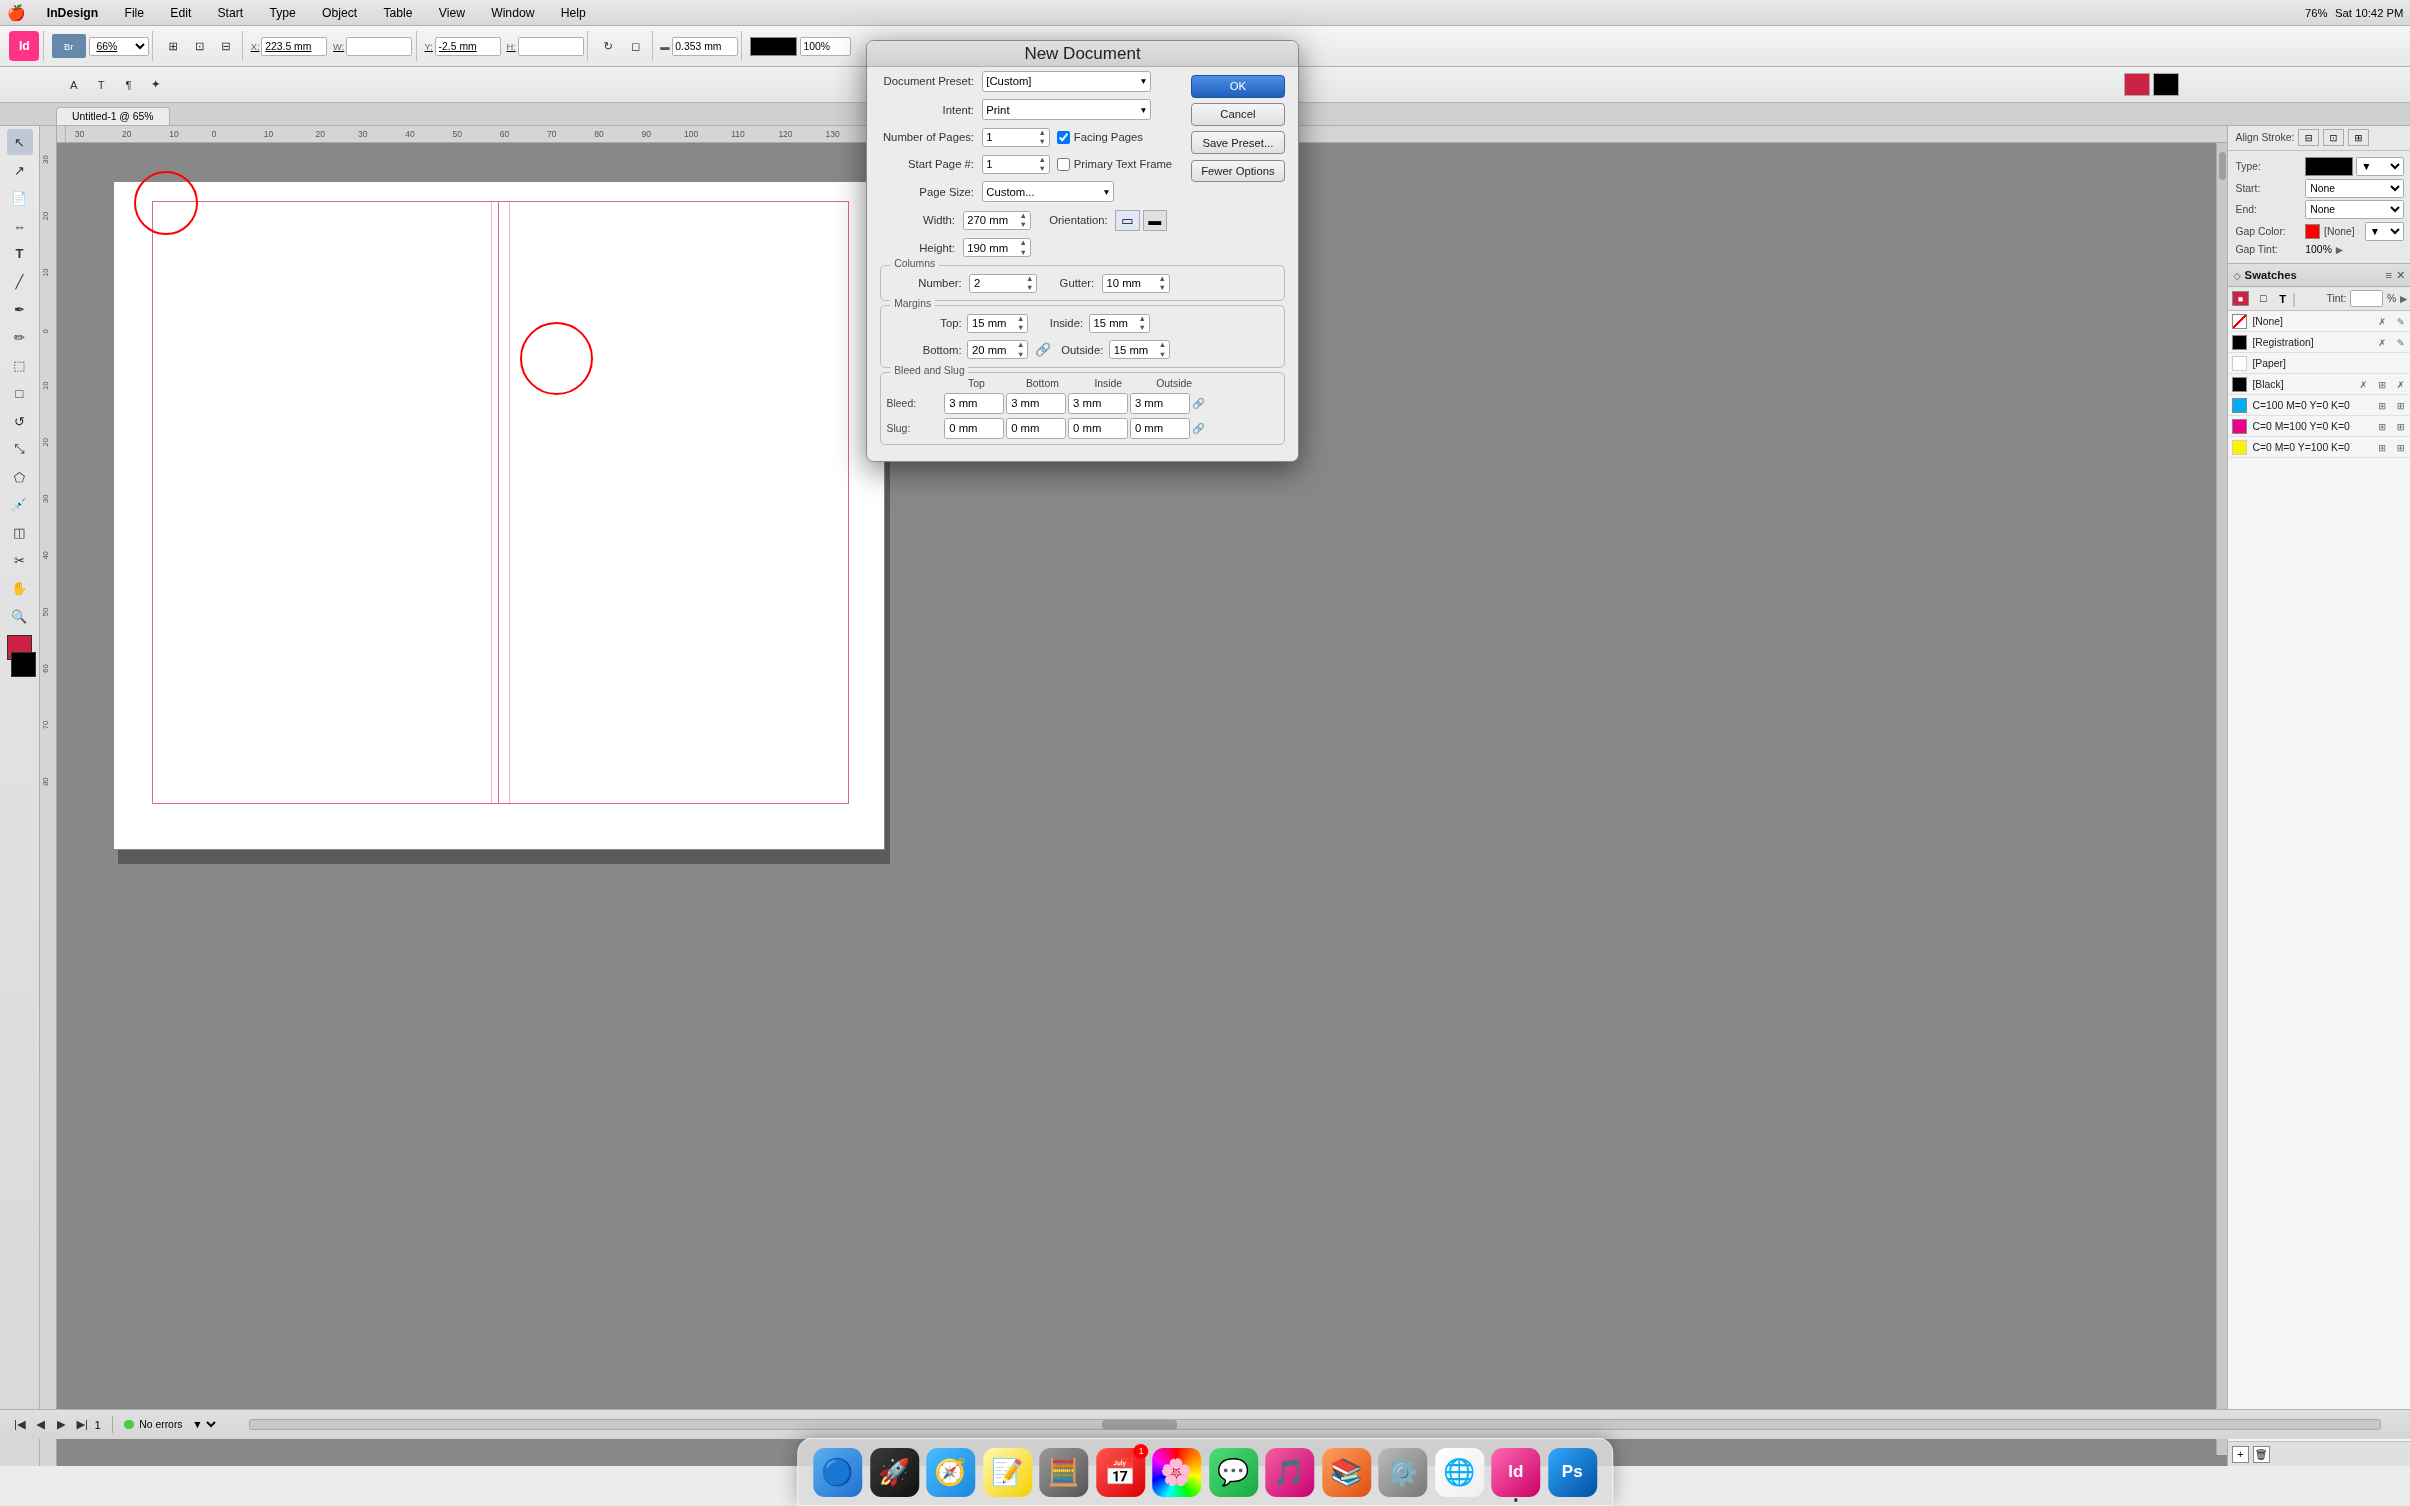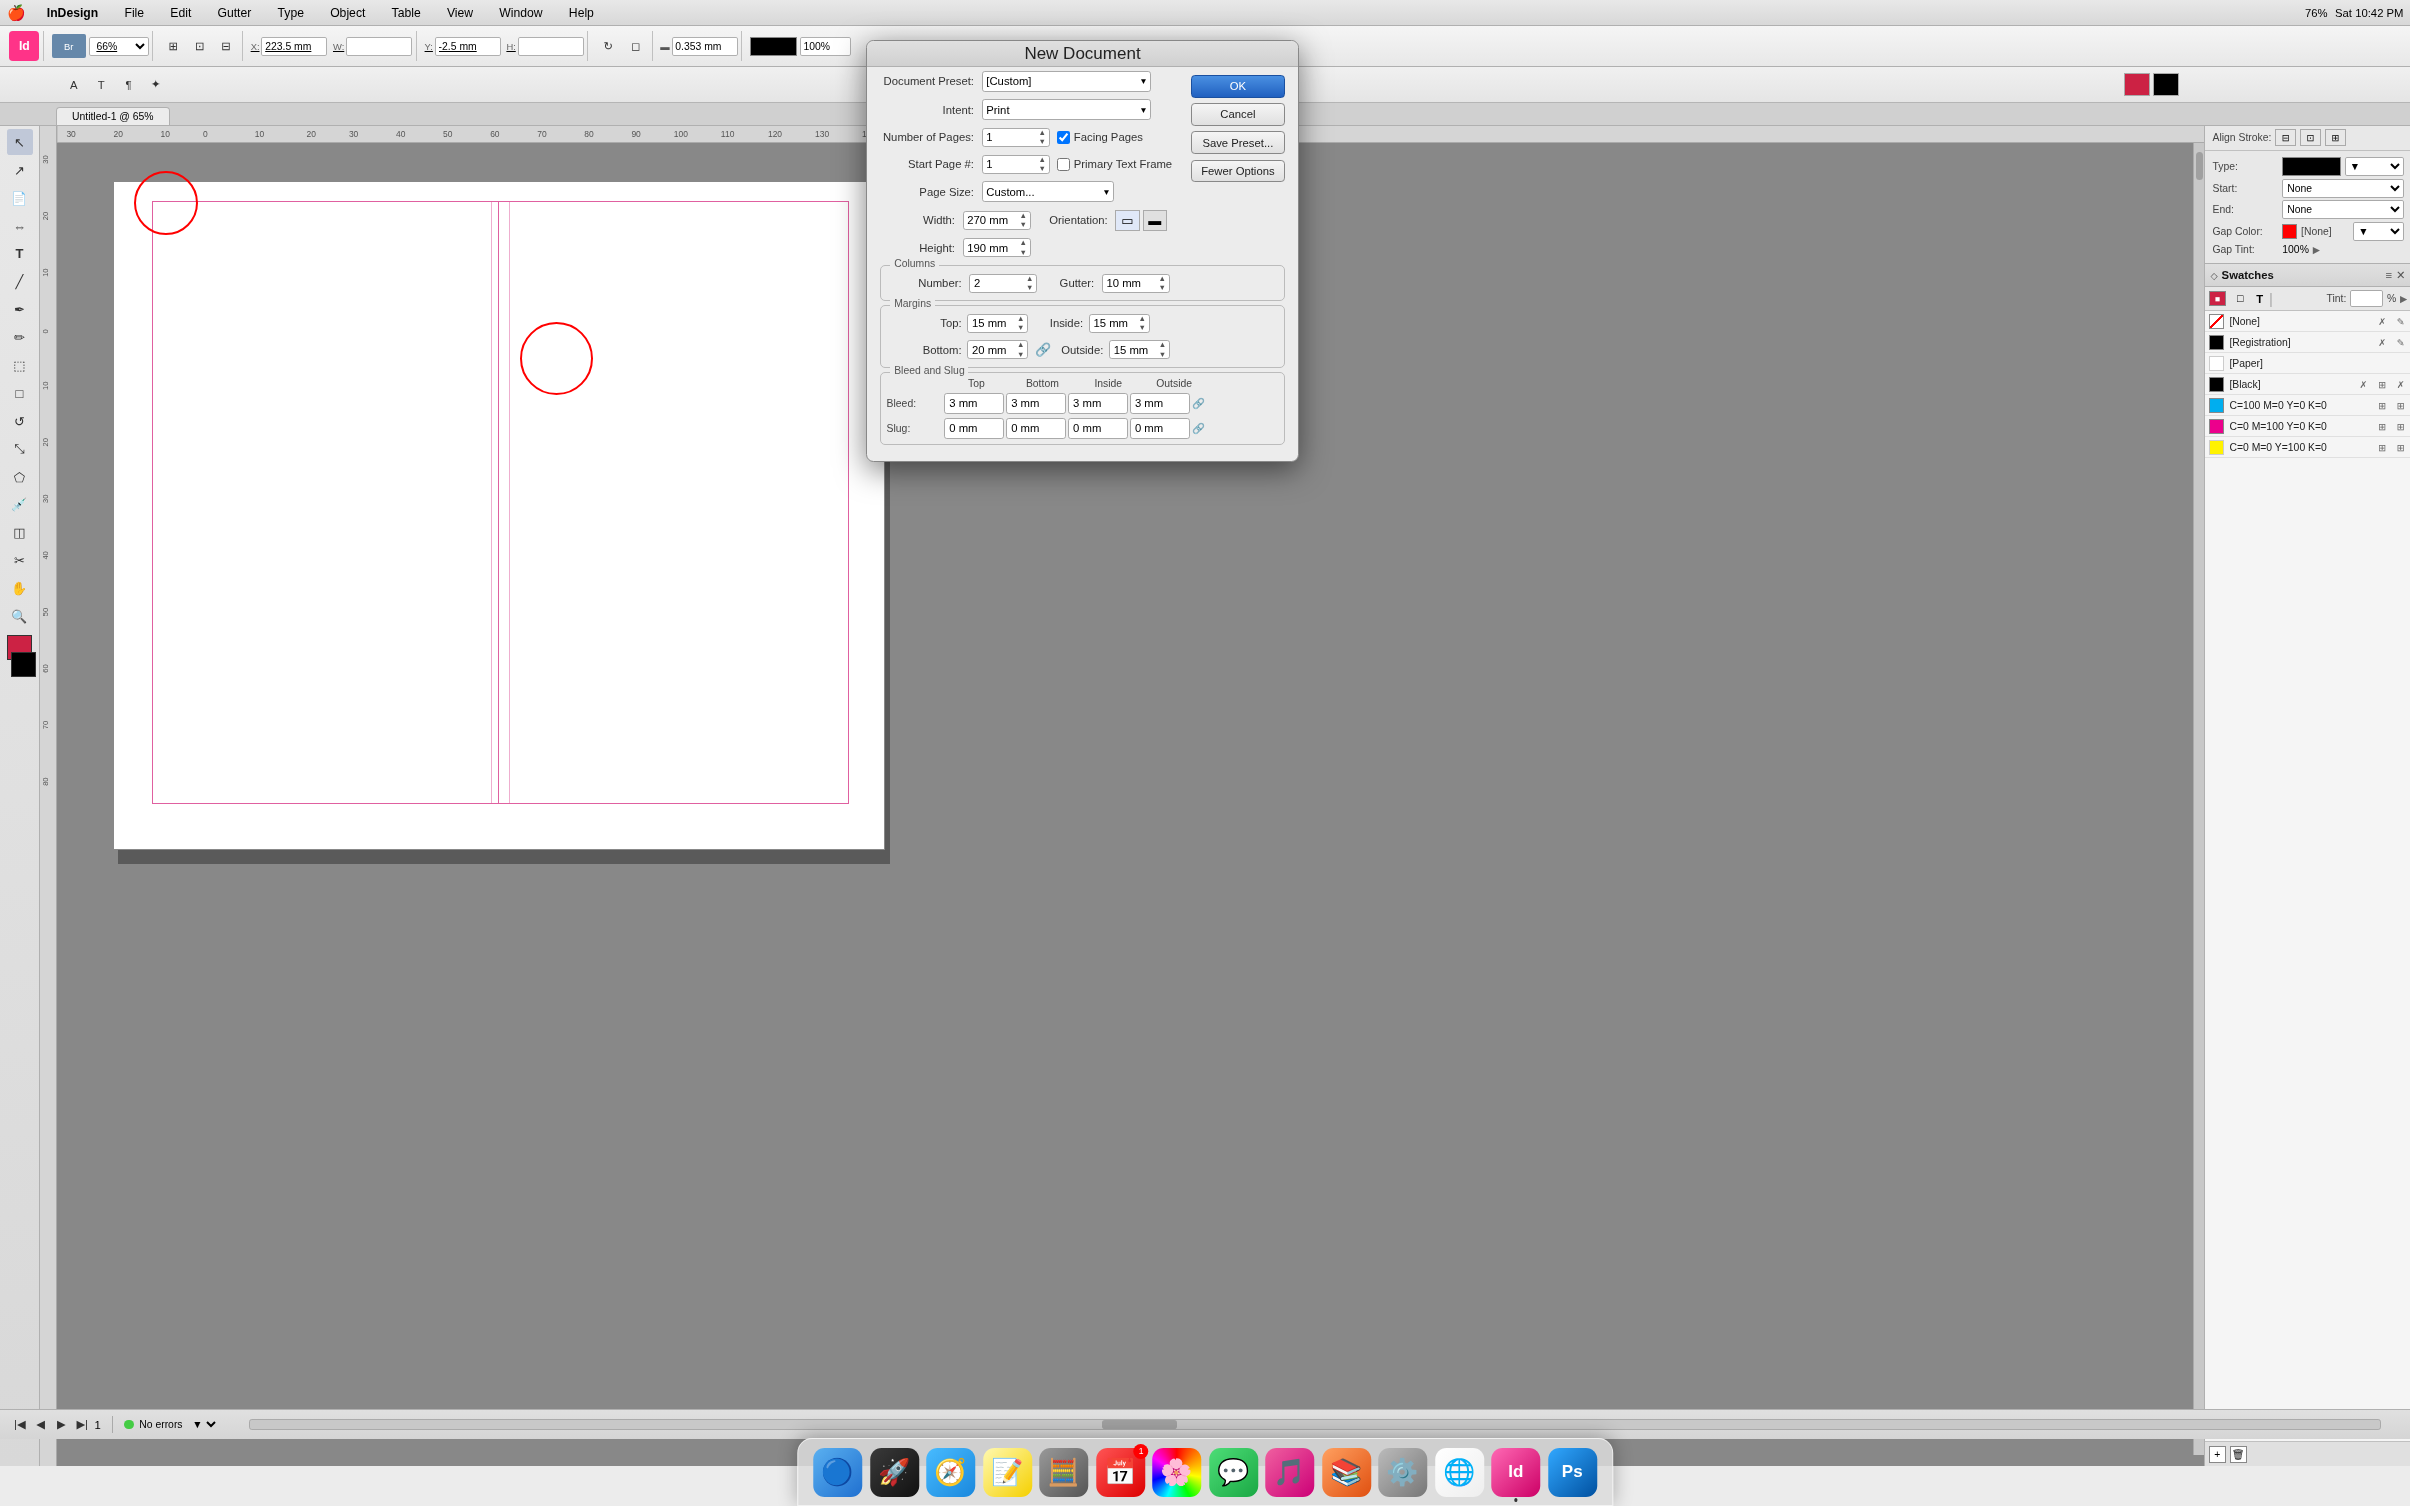--- a/index.html
+++ b/index.html
@@ -182,21 +182,21 @@
       top: 0; left: 0; bottom: 0;
     }
     #canvas-content {
       position: absolute;
       top: 17px; left: 17px; right: 0; bottom: 0;
       overflow: hidden;
     }
 
     
     #right-panel {
-      width: 207px;
+      width: 184px;
       background: #e8e8e8;
       border-left: 0.9px solid #b0b0b0;
       display: flex;
       flex-direction: column;
       overflow: hidden;
     }
 
     
     .panel-section {
       border-bottom: 0.9px solid #b0b0b0;
@@ -569,21 +569,21 @@
     }
   </style>
 </head>
 <body>
 
 <div id="menubar">
   <span style="font-size:15px;">🍎</span>
   <span class="menu-item" style="font-weight:700;">InDesign</span>
   <span class="menu-item">File</span>
   <span class="menu-item">Edit</span>
-  <span class="menu-item">Gutter</span>
+  <span class="menu-item">Start</span>
   <span class="menu-item">Type</span>
   <span class="menu-item">Object</span>
   <span class="menu-item">Table</span>
   <span class="menu-item">View</span>
   <span class="menu-item">Window</span>
   <span class="menu-item">Help</span>
   <div class="right-side">
     <span>76%</span>
     <span>Sat 10:42 PM</span>
   </div>

